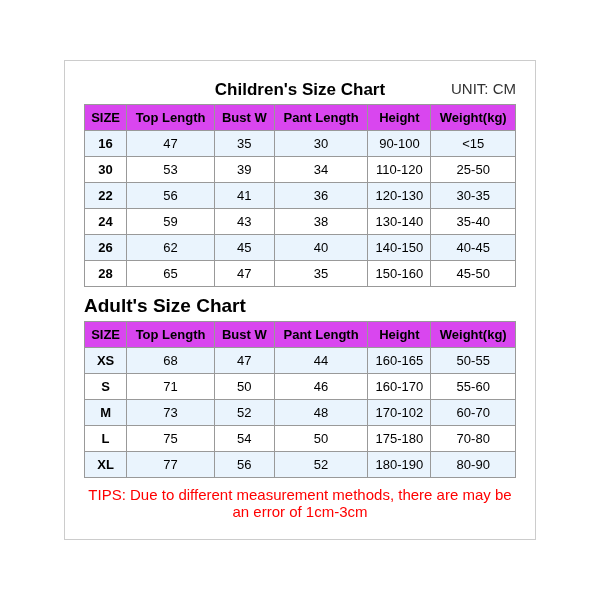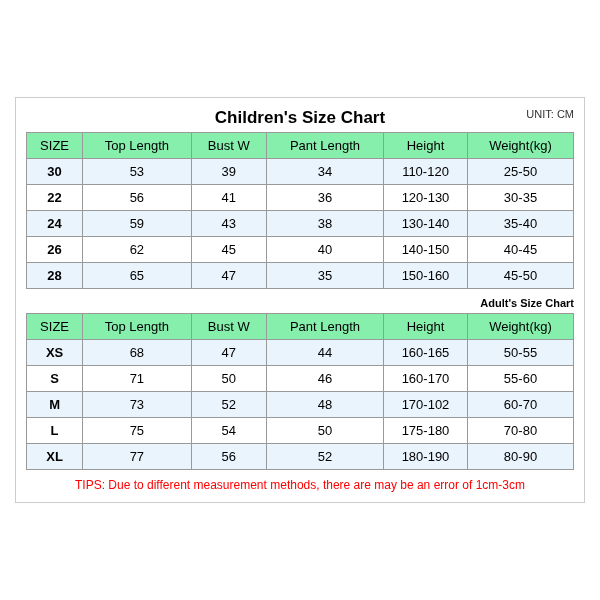--- a/index.html
+++ b/index.html
@@ -7,72 +7,72 @@
       width: 600px;
       height: 600px;
       background: #fff;
       font-family: Arial, sans-serif;
       font-size: 13px;
       display: flex;
       align-items: center;
       justify-content: center;
     }
     .container {
-      width: 570px;
+      width: 472px;
       border: 1px solid #ccc;
-      padding: 10px;
+      padding: 19px;
     }
     .chart-title {
       text-align: center;
       font-size: 17px;
       font-weight: bold;
       margin-bottom: 4px;
       position: relative;
     }
     .unit-label {
       position: absolute;
       right: 0;
       top: 0;
-      font-size: 11px;
+      font-size: 15px;
       font-weight: normal;
       color: #333;
     }
     table {
       width: 100%;
       border-collapse: collapse;
       margin-bottom: 8px;
     }
     th, td {
       border: 1px solid #999;
       text-align: center;
       padding: 5px 4px;
       font-size: 13px;
     }
     thead th {
-      background-color: #86efac;
-      font-weight: normal;
+      background-color: #d946ef;
+      font-weight: bold;
     }
     tbody tr:nth-child(odd) td {
       background-color: #eaf4fd;
     }
     tbody tr:nth-child(even) td {
       background-color: #ffffff;
     }
     tbody td:first-child {
       font-weight: bold;
     }
     .section-title {
-      text-align: right;
-      font-size: 11px;
+      text-align: left;
+      font-size: 19px;
       font-weight: bold;
       margin: 8px 0 4px 0;
     }
     .tips {
       text-align: center;
-      font-size: 12px;
+      font-size: 15px;
       color: red;
       margin-top: 6px;
     }
   </style>
 </head>
 <body>
 
 <div class="container">
 
   <div class="chart-title">
@@ -85,20 +85,28 @@
       <tr>
         <th>SIZE</th>
         <th>Top Length</th>
         <th>Bust W</th>
         <th>Pant Length</th>
         <th>Height</th>
         <th>Weight(kg)</th>
       </tr>
     </thead>
     <tbody id="children-tbody">
+    <tr>
+          <td>16</td>
+          <td>47</td>
+          <td>35</td>
+          <td>30</td>
+          <td>90-100</td>
+          <td>&lt;15</td>
+        </tr>
         <tr>
           <td>30</td>
           <td>53</td>
           <td>39</td>
           <td>34</td>
           <td>110-120</td>
           <td>25-50</td>
         </tr>
         <tr>
           <td>22</td>

